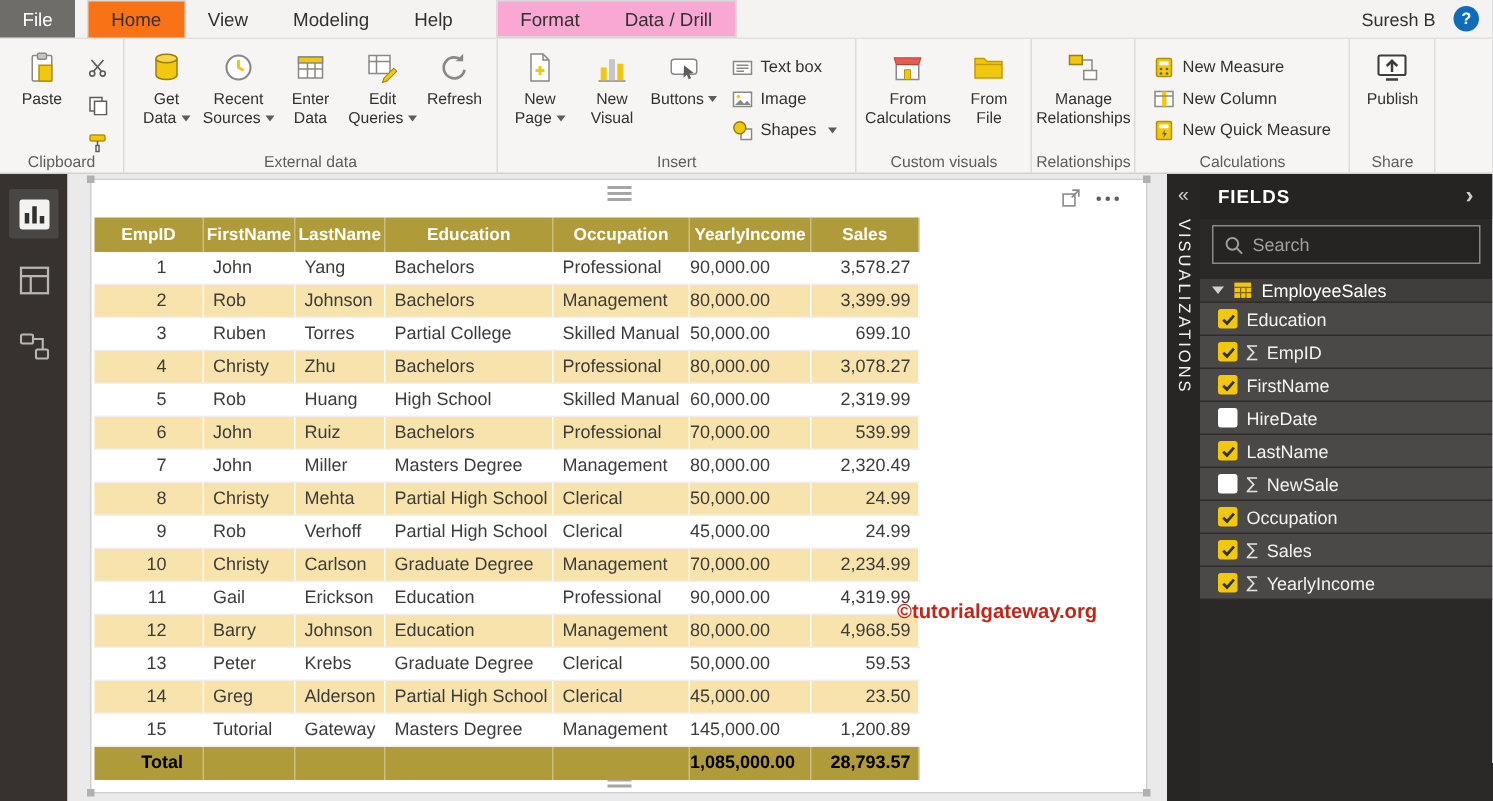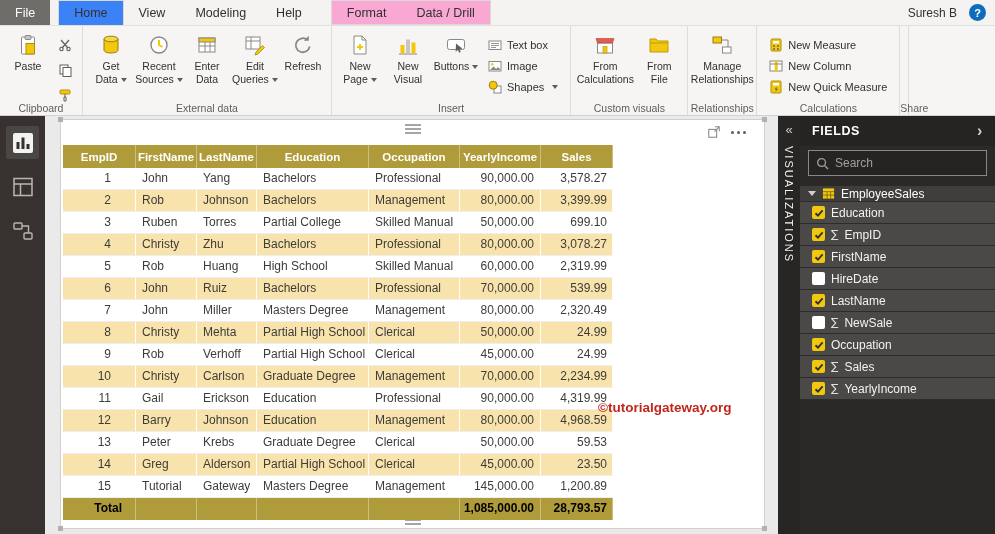--- a/index.html
+++ b/index.html
@@ -4,21 +4,21 @@
 <style>
   *{margin:0;padding:0;box-sizing:border-box}
   html,body{background:#cfcecd}
   .app{width:995px;height:534px;position:relative;background:#eaeaea;overflow:hidden;
        font-family:"Liberation Sans",sans-serif;font-size:12px;color:#323130}
 
   
   .tabbar{height:26px;background:#f4f3f1;display:flex;align-items:stretch;border-bottom:1px solid #e3e1df;font-size:12.5px}
   .file-tab{background:#6f6d6a;color:#fff;padding:0 15px;display:flex;align-items:center;margin-right:8px;cursor:pointer}
   .tab{padding:0 15px;display:flex;align-items:center;cursor:pointer;color:#323130}
-  .tab.active{background:#3b82f6;border:1px solid #dcdad8;border-bottom:none}
+  .tab.active{background:#f97316;border:1px solid #dcdad8;border-bottom:none}
   .ctx-group{display:flex;align-items:center;background:#f9a8d4;border:1px solid #dcdad8;margin:0 0 0 14px}
   .tab-spacer{flex:1}
   .user-name{display:flex;align-items:center;margin-right:12px;font-size:12px}
   .help-badge{width:17px;height:17px;border-radius:50%;background:#0f6cbd;color:#fff;font-size:11px;font-weight:bold;
               display:flex;align-items:center;justify-content:center;align-self:center;margin-right:9px;cursor:pointer}
 
   
   .ribbon{height:90px;background:#f6f5f3;border-bottom:1px solid #d4d2d0;display:flex;align-items:stretch}
   .rgroup{position:relative;border-right:1px solid #dedcda;padding:3px 4px 15px;display:flex;align-items:flex-start}
   .group-label{position:absolute;bottom:1px;left:0;right:0;text-align:center;font-size:10.5px;color:#5f5d5b;white-space:nowrap}
@@ -57,21 +57,21 @@
   .thead,.trow,.ttotal{display:grid;grid-template-columns:73px 61px 60px 112px 91px 81px 72px}
   .thead{background:var(--header_gold,#af9b3a);color:#fff;font-weight:bold;font-size:11.5px;height:23px}
   .thead > div{display:flex;align-items:center;justify-content:center;border-right:1px solid rgba(255,255,255,.35);cursor:pointer;white-space:nowrap}
   .trow{height:22px;line-height:21px;border-bottom:1px solid #efefef;color:#3d3c3a}
   .trow:nth-child(even){background:var(--row_alt,#f8e3ac)}
   .trow > div{border-right:1px solid rgba(255,255,255,.9);white-space:nowrap;overflow:hidden}
   .ttotal{background:var(--header_gold,#af9b3a);color:#000000;font-weight:bold;height:22px;line-height:21px}
   .ttotal > div{border-right:1px solid rgba(255,255,255,.35);white-space:nowrap}
   .c0{text-align:right;padding-right:24px}
   .c1,.c2,.c3,.c4{text-align:left;padding-left:6px}
-  .c5{text-align:right;padding-right:6px}
+  .c5{text-align:left;padding-right:6px}
   .c6{text-align:right;padding-right:5px}
   .ttotal .c0{padding-right:13px}
   .watermark{position:absolute;left:537px;top:280px;font-size:13.5px;font-weight:bold;color:var(--watermark_red,#c1261c);white-space:nowrap;z-index:3}
 
   
   .viz-strip{width:22px;background:#282624;flex:none;display:flex;flex-direction:column;align-items:center;padding-top:7px;cursor:pointer}
   .viz-expand{color:#d0cecb;font-size:13px;line-height:1}
   .viz-label{writing-mode:vertical-rl;color:#f3f2f1;font-size:11px;letter-spacing:2px;margin-top:10px;white-space:nowrap}
 
   
@@ -333,20 +333,30 @@
             <rect x="4" y="3" width="6" height="2.5" fill="#fff"></rect>
             <path d="M7.6 6.5L5.6 9.5h1.6l-.8 2.6 2.6-3.4H7.4z" fill="#5f5d5b"></path>
           </svg>
           <span>New Quick Measure</span>
         </div>
       </div>
       <div class="group-label">Calculations</div>
     </div>
 
     <div class="rgroup">
+      <div class="bigbtn">
+        <svg class="ic24" viewBox="0 0 24 24">
+          <rect x="3" y="4" width="18" height="13" rx="1" fill="#fff" stroke="#403e3c" stroke-width="1.4"></rect>
+          <path d="M12 15V8M8.5 11L12 7.5 15.5 11" stroke="#403e3c" stroke-width="1.7" fill="none"></path>
+          <path d="M8 20h8" stroke="#403e3c" stroke-width="1.6"></path>
+        </svg>
+        <span class="lbl">
+            <span>Publish</span>
+          </span>
+      </div>
       <div class="group-label">Share</div>
     </div>
   </div>
 
   <div class="workspace">
 
     <div class="left-rail">
       <div class="rail-btn selected">
         <svg width="22" height="22" viewBox="0 0 22 22">
           <rect x="1" y="1" width="20" height="20" rx="2" fill="#f3f2f1"></rect>

